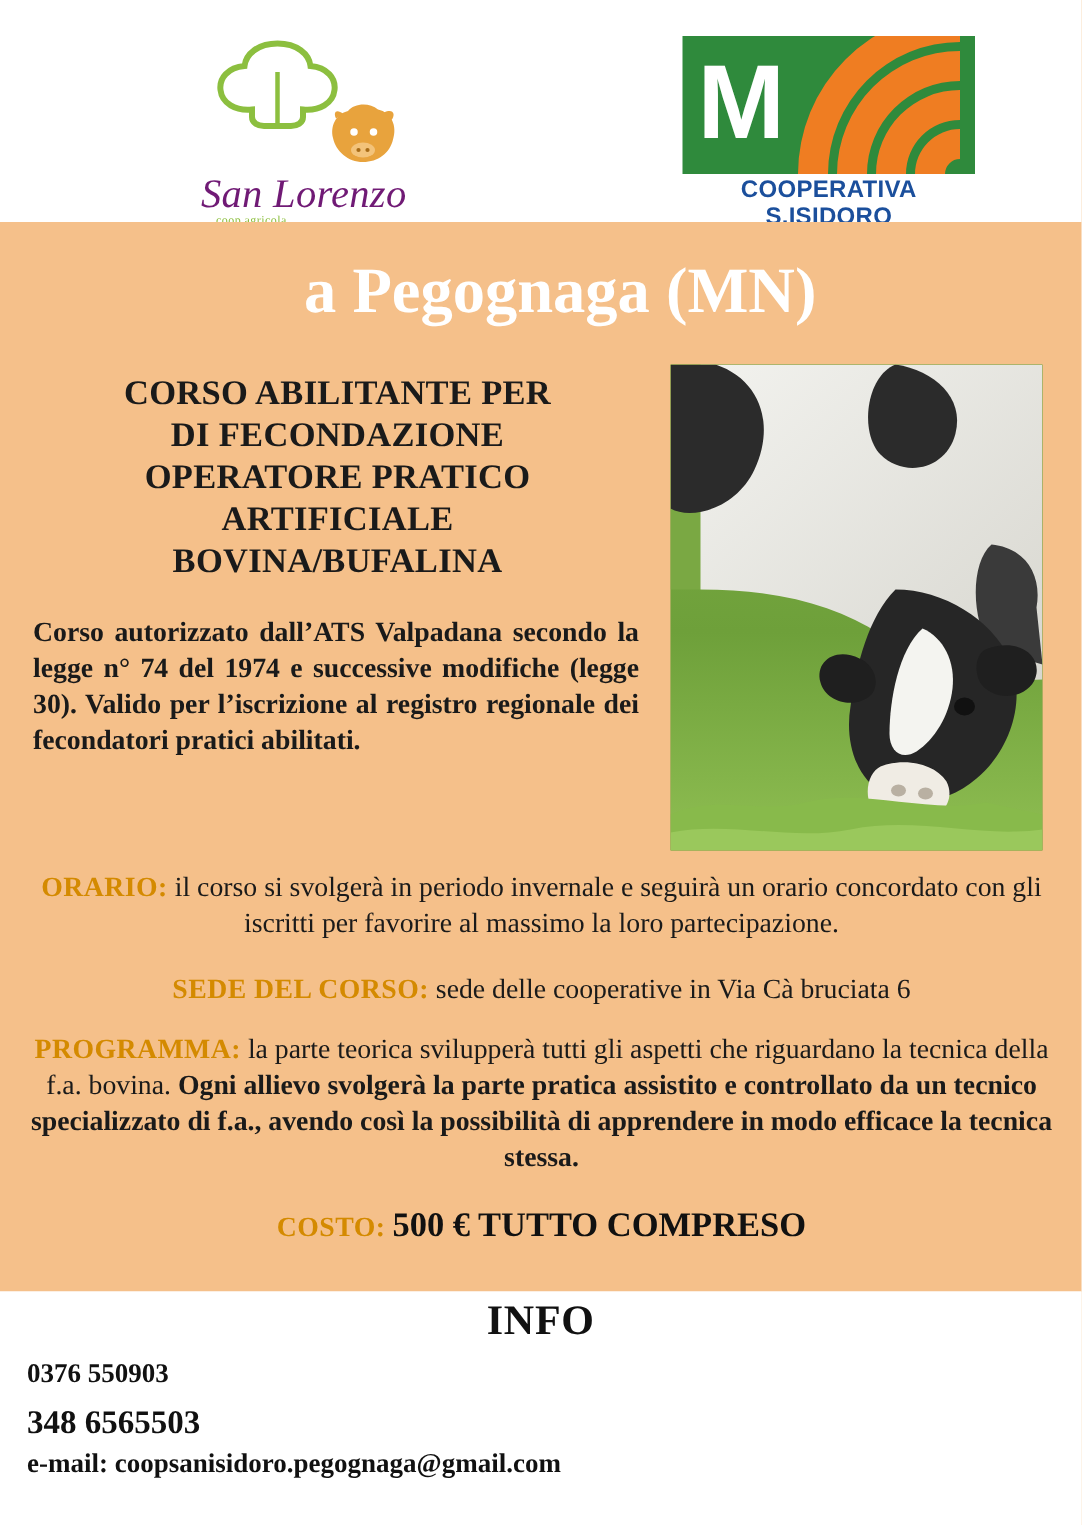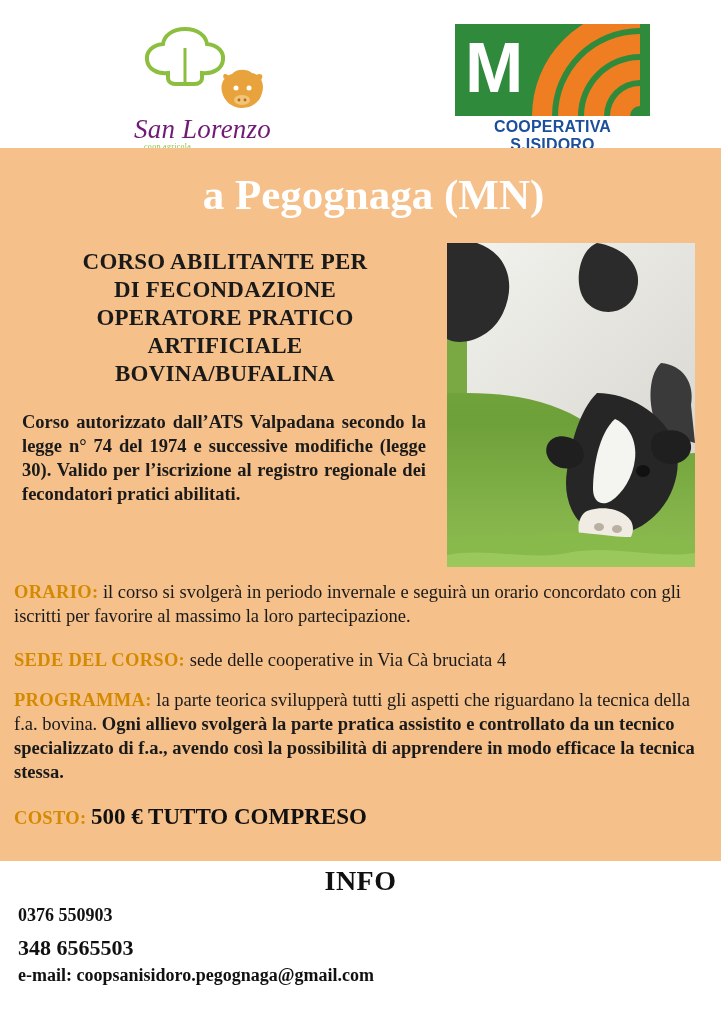--- a/index.html
+++ b/index.html
@@ -186,21 +186,21 @@
 
   
   .section {
     position: absolute;
     left: 14px;
     width: 694px;
     font-family: "Liberation Serif", serif;
     font-size: 18.5px;
     line-height: 24px;
     color: #1a1a1a;
-    text-align: left;
+    text-align: center;
   }
   .lbl {
     color: #d48a00;
     font-weight: bold;
     letter-spacing: .3px;
   }
 
   .sec-orario { top: 432px; }
   .sec-sede   { top: 500px; }
   .sec-prog   { top: 540px; }
@@ -358,21 +358,21 @@
         <path d="M0 300 C30 286 60 300 90 292 C130 282 170 300 210 292 L248 300 L248 324 L0 324 Z" fill="#88ba4b"></path>
         <path d="M0 312 C40 304 80 318 120 310 C165 301 205 316 248 310 L248 324 L0 324 Z" fill="#9ac85c"></path>
       </svg>
     </div>
 
     <div class="section sec-orario">
       <span class="lbl">ORARIO</span><span class="lbl">:</span><span> il corso si svolgerà in periodo invernale e seguirà un orario concordato con gli iscritti per favorire al massimo la loro partecipazione.</span>
     </div>
 
     <div class="section sec-sede">
-      <span class="lbl">SEDE DEL CORSO</span><span class="lbl">:</span><span> sede delle cooperative in Via Cà bruciata 4</span>
+      <span class="lbl">SEDE DEL CORSO</span><span class="lbl">:</span><span> sede delle cooperative in Via Cà bruciata 6</span>
     </div>
 
     <div class="section sec-prog">
       <span class="lbl">PROGRAMMA</span><span class="lbl">:</span><span> la parte teorica svilupperà tutti gli aspetti che riguardano la tecnica della f.a. bovina. </span><span class="bold">Ogni allievo svolgerà la parte pratica assistito e controllato da un tecnico specializzato di f.a., avendo così la possibilità di apprendere in modo efficace la tecnica stessa.</span>
     </div>
 
     <div class="section sec-costo">
       <span class="lbl">COSTO</span><span class="lbl">:</span>
       <span class="costo-value">500 € TUTTO COMPRESO</span>
     </div>

